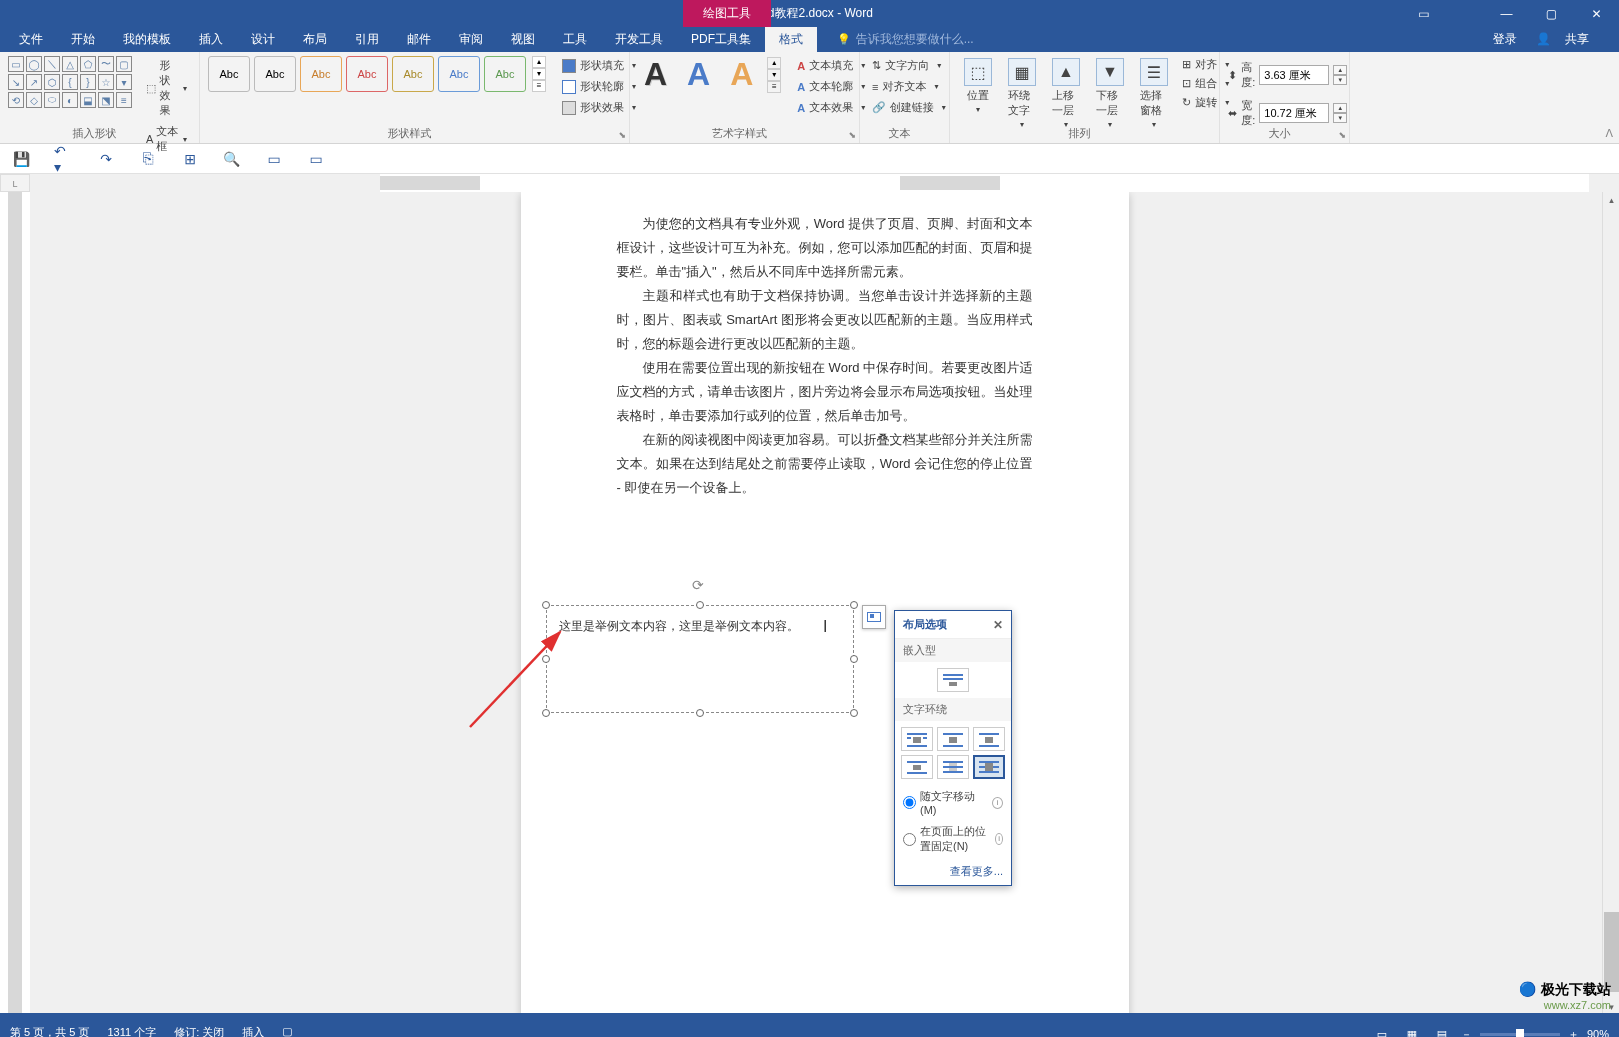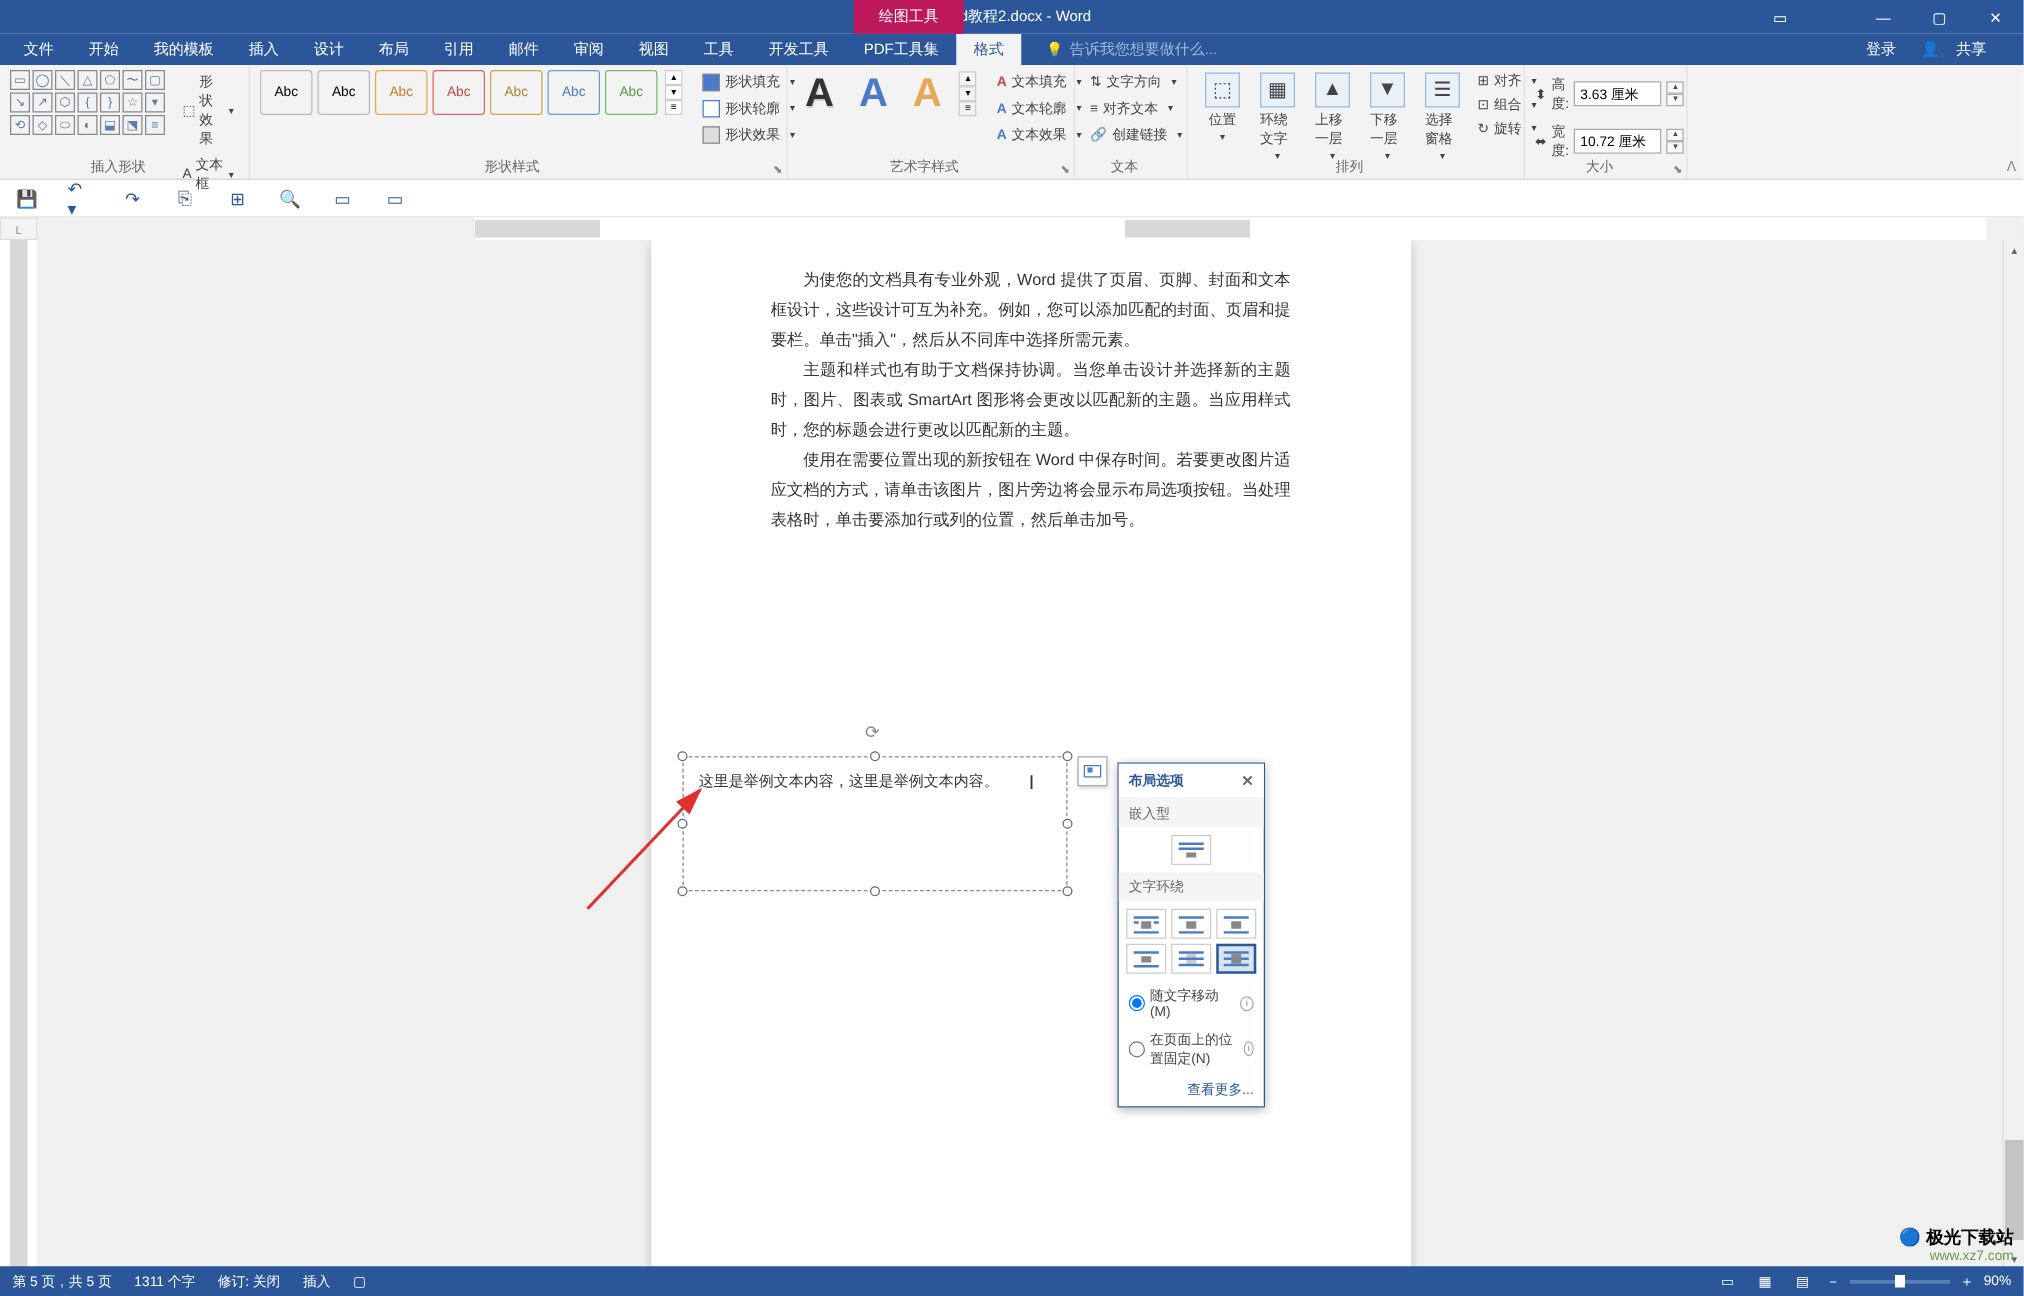--- a/index.html
+++ b/index.html
@@ -116,21 +116,21 @@
 .layout-popup .section-label{padding:4px 8px;color:#666;font-size:11px;background:#f5f5f5;}
 .layout-popup .wrap-grid{display:grid;grid-template-columns:repeat(3,32px);gap:4px;padding:6px 8px;justify-content:center;}
 .layout-popup .wrap-opt{width:32px;height:24px;border:1px solid #ccc;cursor:pointer;position:relative;background:#fff;display:flex;align-items:center;justify-content:center;}
 .layout-popup .wrap-opt.selected{border:2px solid #2b579a;background:#d8e4f0;}
 .layout-popup .radio-row{padding:4px 8px;display:flex;align-items:center;gap:4px;color:#444;}
 .layout-popup .radio-row input{margin:0;}
 .layout-popup .link{padding:6px 8px;text-align:right;color:#2b579a;cursor:pointer;}
 .layout-popup .info{width:12px;height:12px;border:1px solid #aaa;border-radius:50%;font-size:8px;text-align:center;line-height:10px;color:#888;margin-left:4px;}
 
 
-.statusbar{position:absolute;bottom:0;left:0;right:0;height:22px;background:#2b579a;color:#fff;font-size:11px;display:flex;align-items:center;padding:12px 10px;}
+.statusbar{position:absolute;bottom:0;left:0;right:0;height:22px;background:#2b579a;color:#fff;font-size:11px;display:flex;align-items:flex-start;padding:12px 10px;}
 .statusbar .item{margin-right:18px;}
 .statusbar .right{margin-left:auto;display:flex;align-items:center;gap:8px;}
 .statusbar .view-btn{width:22px;height:18px;display:flex;align-items:center;justify-content:center;cursor:pointer;}
 .statusbar .zoom-slider{width:80px;height:3px;background:#5a7db8;position:relative;}
 .statusbar .zoom-slider .thumb{position:absolute;width:8px;height:10px;background:#fff;top:-4px;left:36px;}
 
 
 .watermark{position:absolute;right:8px;bottom:26px;text-align:right;font-size:12px;}
 .watermark .logo{color:#000000;font-weight:bold;font-size:14px;}
 .watermark .url{color:#6a9a4a;font-size:11px;}
@@ -368,20 +368,21 @@
 
 <div class="main-area">
   <div class="ruler-v">
     <div class="gray" style="top:0;height:840px"></div>
   </div>
   <div class="doc-area">
     <div class="page">
       <p class="indent">为使您的文档具有专业外观，Word 提供了页眉、页脚、封面和文本框设计，这些设计可互为补充。例如，您可以添加匹配的封面、页眉和提要栏。单击"插入"，然后从不同库中选择所需元素。</p>
       <p class="indent">主题和样式也有助于文档保持协调。当您单击设计并选择新的主题时，图片、图表或 SmartArt 图形将会更改以匹配新的主题。当应用样式时，您的标题会进行更改以匹配新的主题。</p>
       <p class="indent">使用在需要位置出现的新按钮在 Word 中保存时间。若要更改图片适应文档的方式，请单击该图片，图片旁边将会显示布局选项按钮。当处理表格时，单击要添加行或列的位置，然后单击加号。</p>
+      <p class="indent">在新的阅读视图中阅读更加容易。可以折叠文档某些部分并关注所需文本。如果在达到结尾处之前需要停止读取，Word 会记住您的停止位置 - 即使在另一个设备上。</p>
     </div>
 
     <div class="textbox-container">
       <div class="rotate-handle">⟳</div>
       <div class="textbox">
         <span class="textbox-text">这里是举例文本内容，这里是举例文本内容。</span>
         <span class="cursor-i" style="left:276px;top:12px">I</span>
       </div>
       <div class="handle h-tl"></div>
       <div class="handle h-t"></div>

